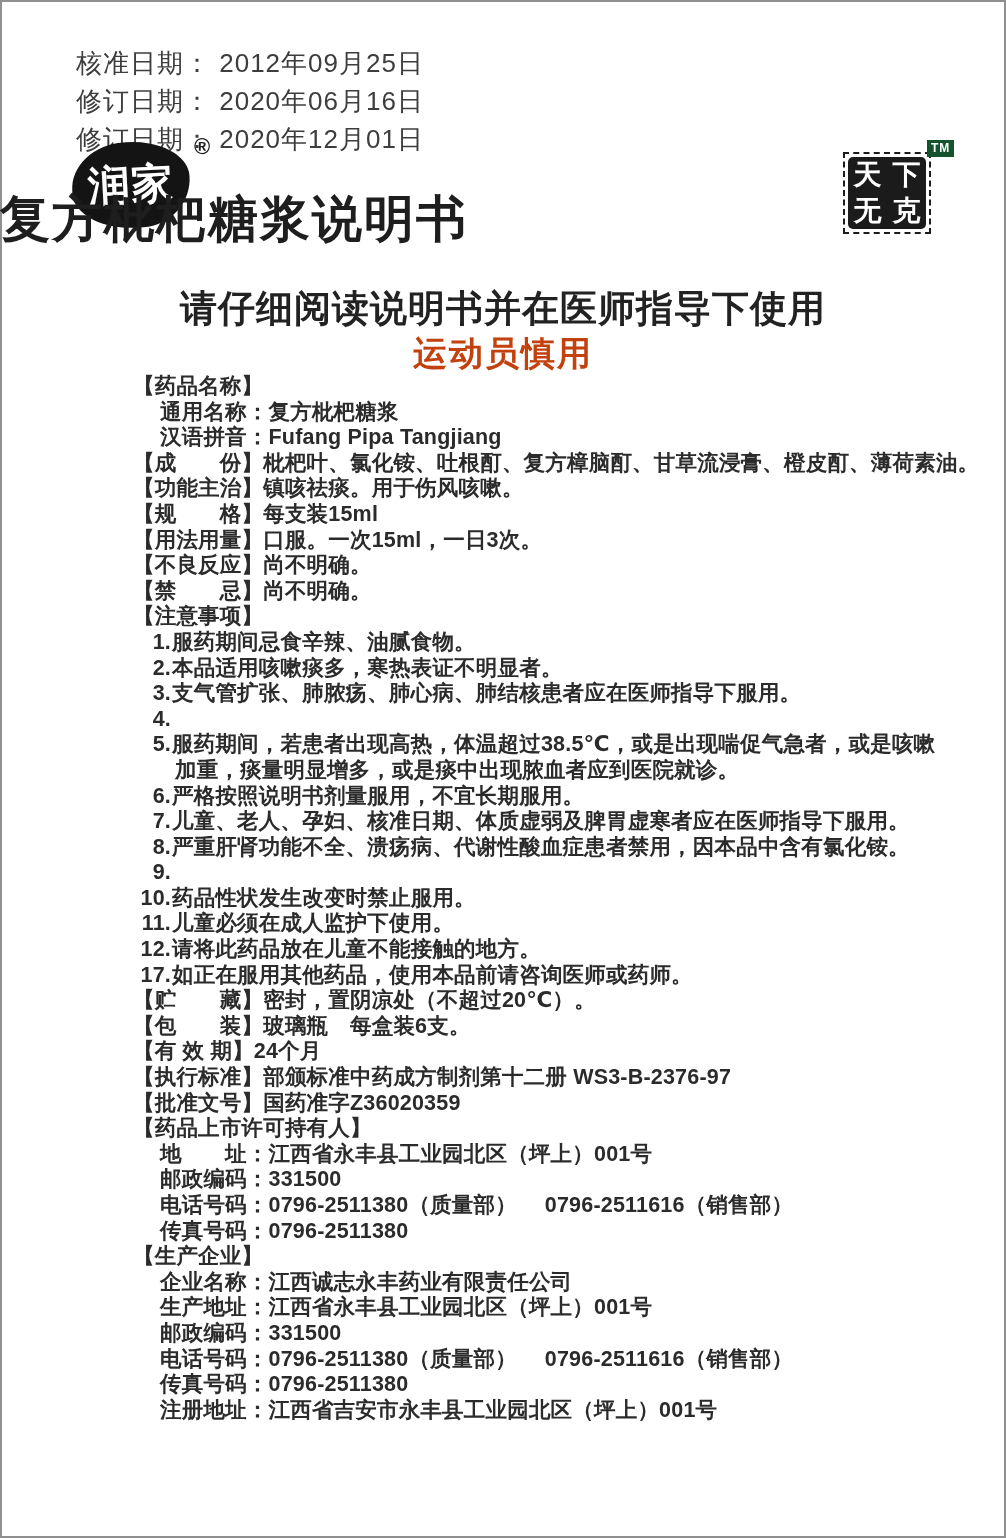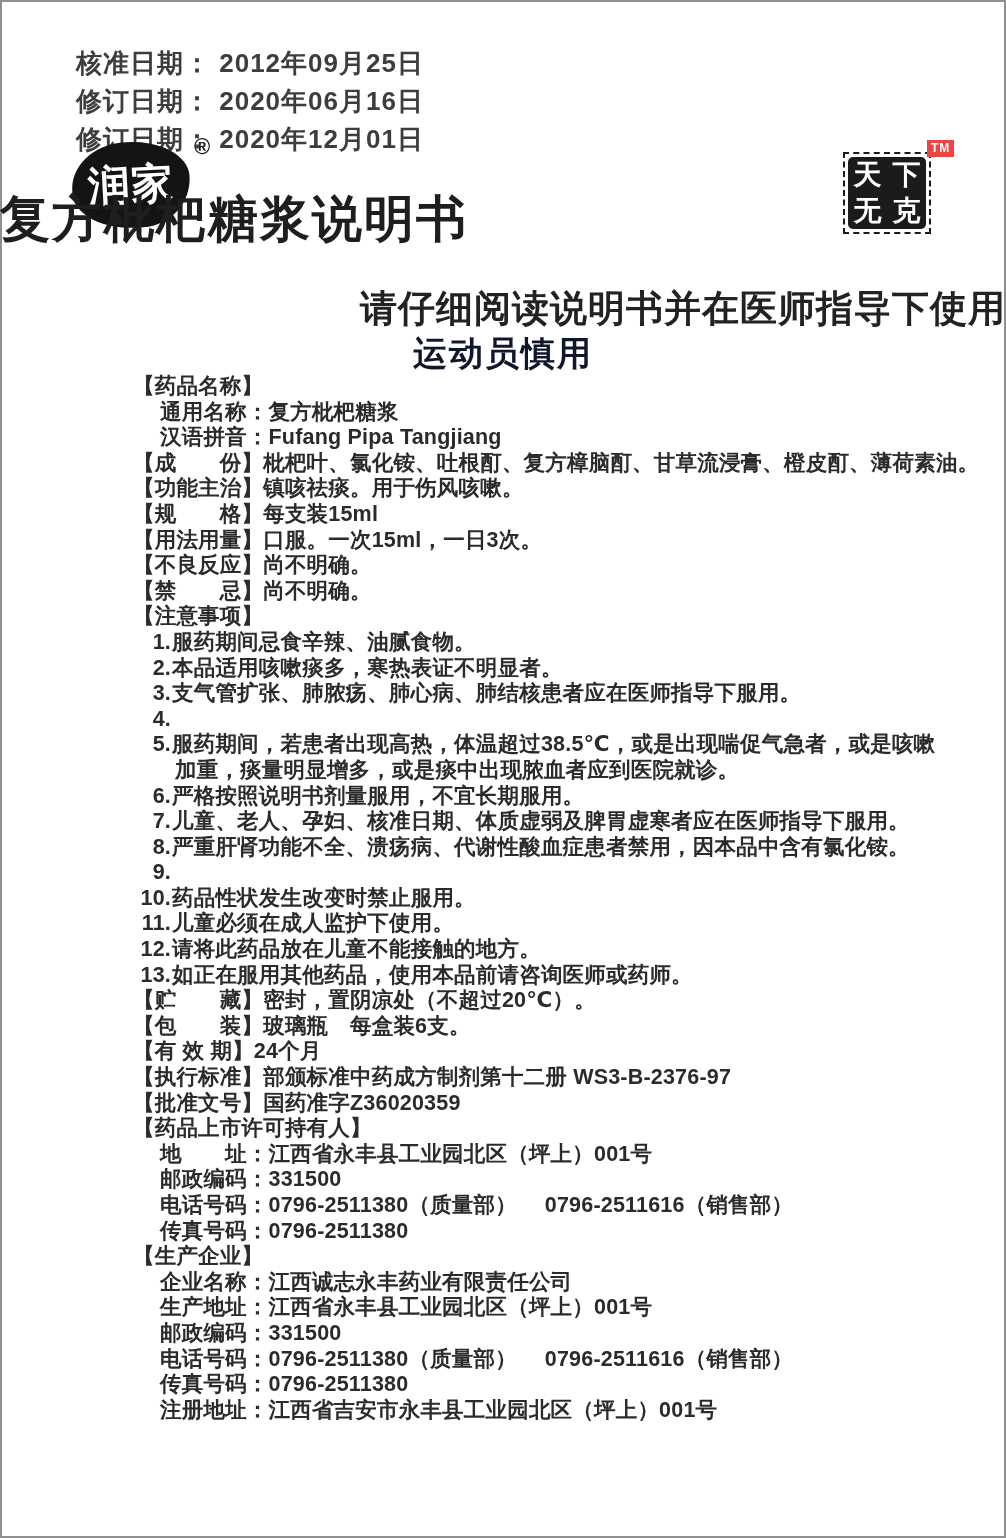--- a/index.html
+++ b/index.html
@@ -8,21 +8,21 @@
     background:#ffffff;
     font-family:"Liberation Sans","DejaVu Sans",sans-serif;
     color:#2b2b2b;
   }
   .page-edge {
     position:absolute; inset:0; border:2px solid #8f8f8f; pointer-events:none;
   }
   
   .dates {
     position:absolute; left:76px; top:44px;
-    font-size:26px; font-weight:700; color:#3d3d3d; line-height:38px;
+    font-size:26px; font-weight:400; color:#3d3d3d; line-height:38px;
     letter-spacing:1px;
   }
   
   .brand { position:absolute; left:72px; top:138px; width:150px; height:100px; }
   .blob {
     position:absolute; left:0; top:4px; width:118px; height:86px;
     background:#141414;
     border-radius:46% 52% 42% 54% / 52% 44% 56% 44%;
     transform:rotate(-4deg);
     display:flex; align-items:center; justify-content:center;
@@ -36,35 +36,35 @@
     position:absolute; left:0; top:4px; width:88px; height:82px;
     border:2px dashed #1c1c1c; box-sizing:border-box; padding:3px;
   }
   .seal-inner {
     width:100%; height:100%; background:#1b1b1b; border-radius:5px;
     display:grid; grid-template-columns:1fr 1fr; grid-template-rows:1fr 1fr;
     align-items:center; justify-items:center;
   }
   .seal-inner span { color:#fff; font-size:28px; font-weight:800; line-height:1; }
   .tm-mark {
-    position:absolute; left:84px; top:-8px; background:#ef4444; color:#fff;
+    position:absolute; left:84px; top:-8px; background:#14532d; color:#fff;
     font-size:12px; font-weight:700; padding:1px 4px 2px; letter-spacing:1px;
   }
   
   .title {
     position:absolute; left:0; top:186px; width:100%; 
     font-size:50px; font-weight:900; color:#1e1e1e; letter-spacing:2px;
   }
   .subtitle {
-    position:absolute; left:0; top:284px; width:100%; text-align:right;
+    position:absolute; left:0; top:284px; width:100%; text-align:center;
     font-size:37px; font-weight:800; color:#222; letter-spacing:1px;
   }
   .warning {
     position:absolute; left:0; top:331px; width:100%; text-align:center;
-    font-size:34px; font-weight:800; color:#0f172a; letter-spacing:2px;
+    font-size:34px; font-weight:800; color:#c2410c; letter-spacing:2px;
   }
   
   .doc {
     position:absolute; left:133px; top:374px; width:812px;
     font-size:21.5px; font-weight:600; color:#2b2b2b; line-height:25.6px;
     letter-spacing:0.2px;
   }
   .ln { white-space:nowrap; }
   .ln.sub  { padding-left:27px; }
   .ln.item { display:flex; }
@@ -158,21 +158,21 @@
     </div>
     <div class="ln item">
       <span class="n">11.</span>
       <span class="t">儿童必须在成人监护下使用。</span>
     </div>
     <div class="ln item">
       <span class="n">12.</span>
       <span class="t">请将此药品放在儿童不能接触的地方。</span>
     </div>
     <div class="ln item">
-      <span class="n">13.</span>
+      <span class="n">17.</span>
       <span class="t">如正在服用其他药品，使用本品前请咨询医师或药师。</span>
     </div>
     <div class="ln sec">【贮　　藏】密封，置阴凉处（不超过20℃）。</div>
     <div class="ln sec">【包　　装】玻璃瓶　每盒装6支。</div>
     <div class="ln sec">【有 效 期】24个月</div>
     <div class="ln sec">【执行标准】部颁标准中药成方制剂第十二册  WS3-B-2376-97</div>
     <div class="ln sec">【批准文号】国药准字Z36020359</div>
     <div class="ln sec">【药品上市许可持有人】</div>
     <div class="ln sub">地　　址：江西省永丰县工业园北区（坪上）001号</div>
     <div class="ln sub">邮政编码：331500</div>

